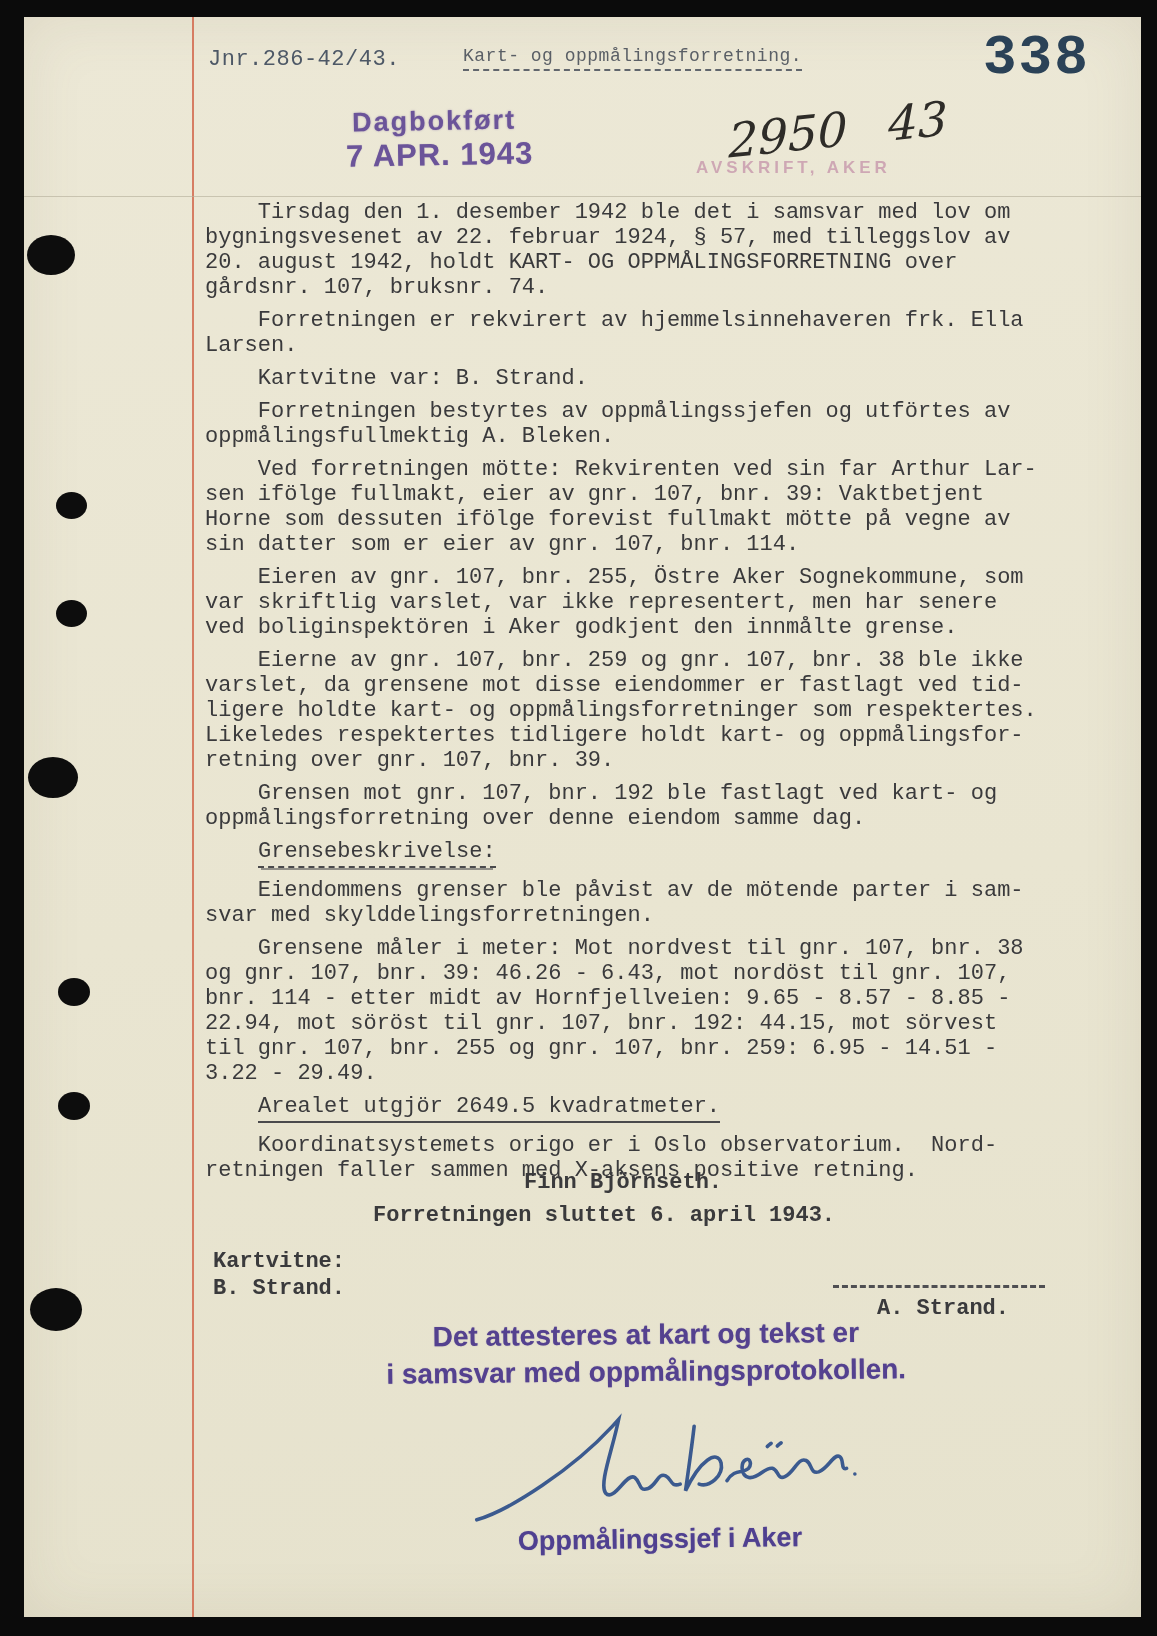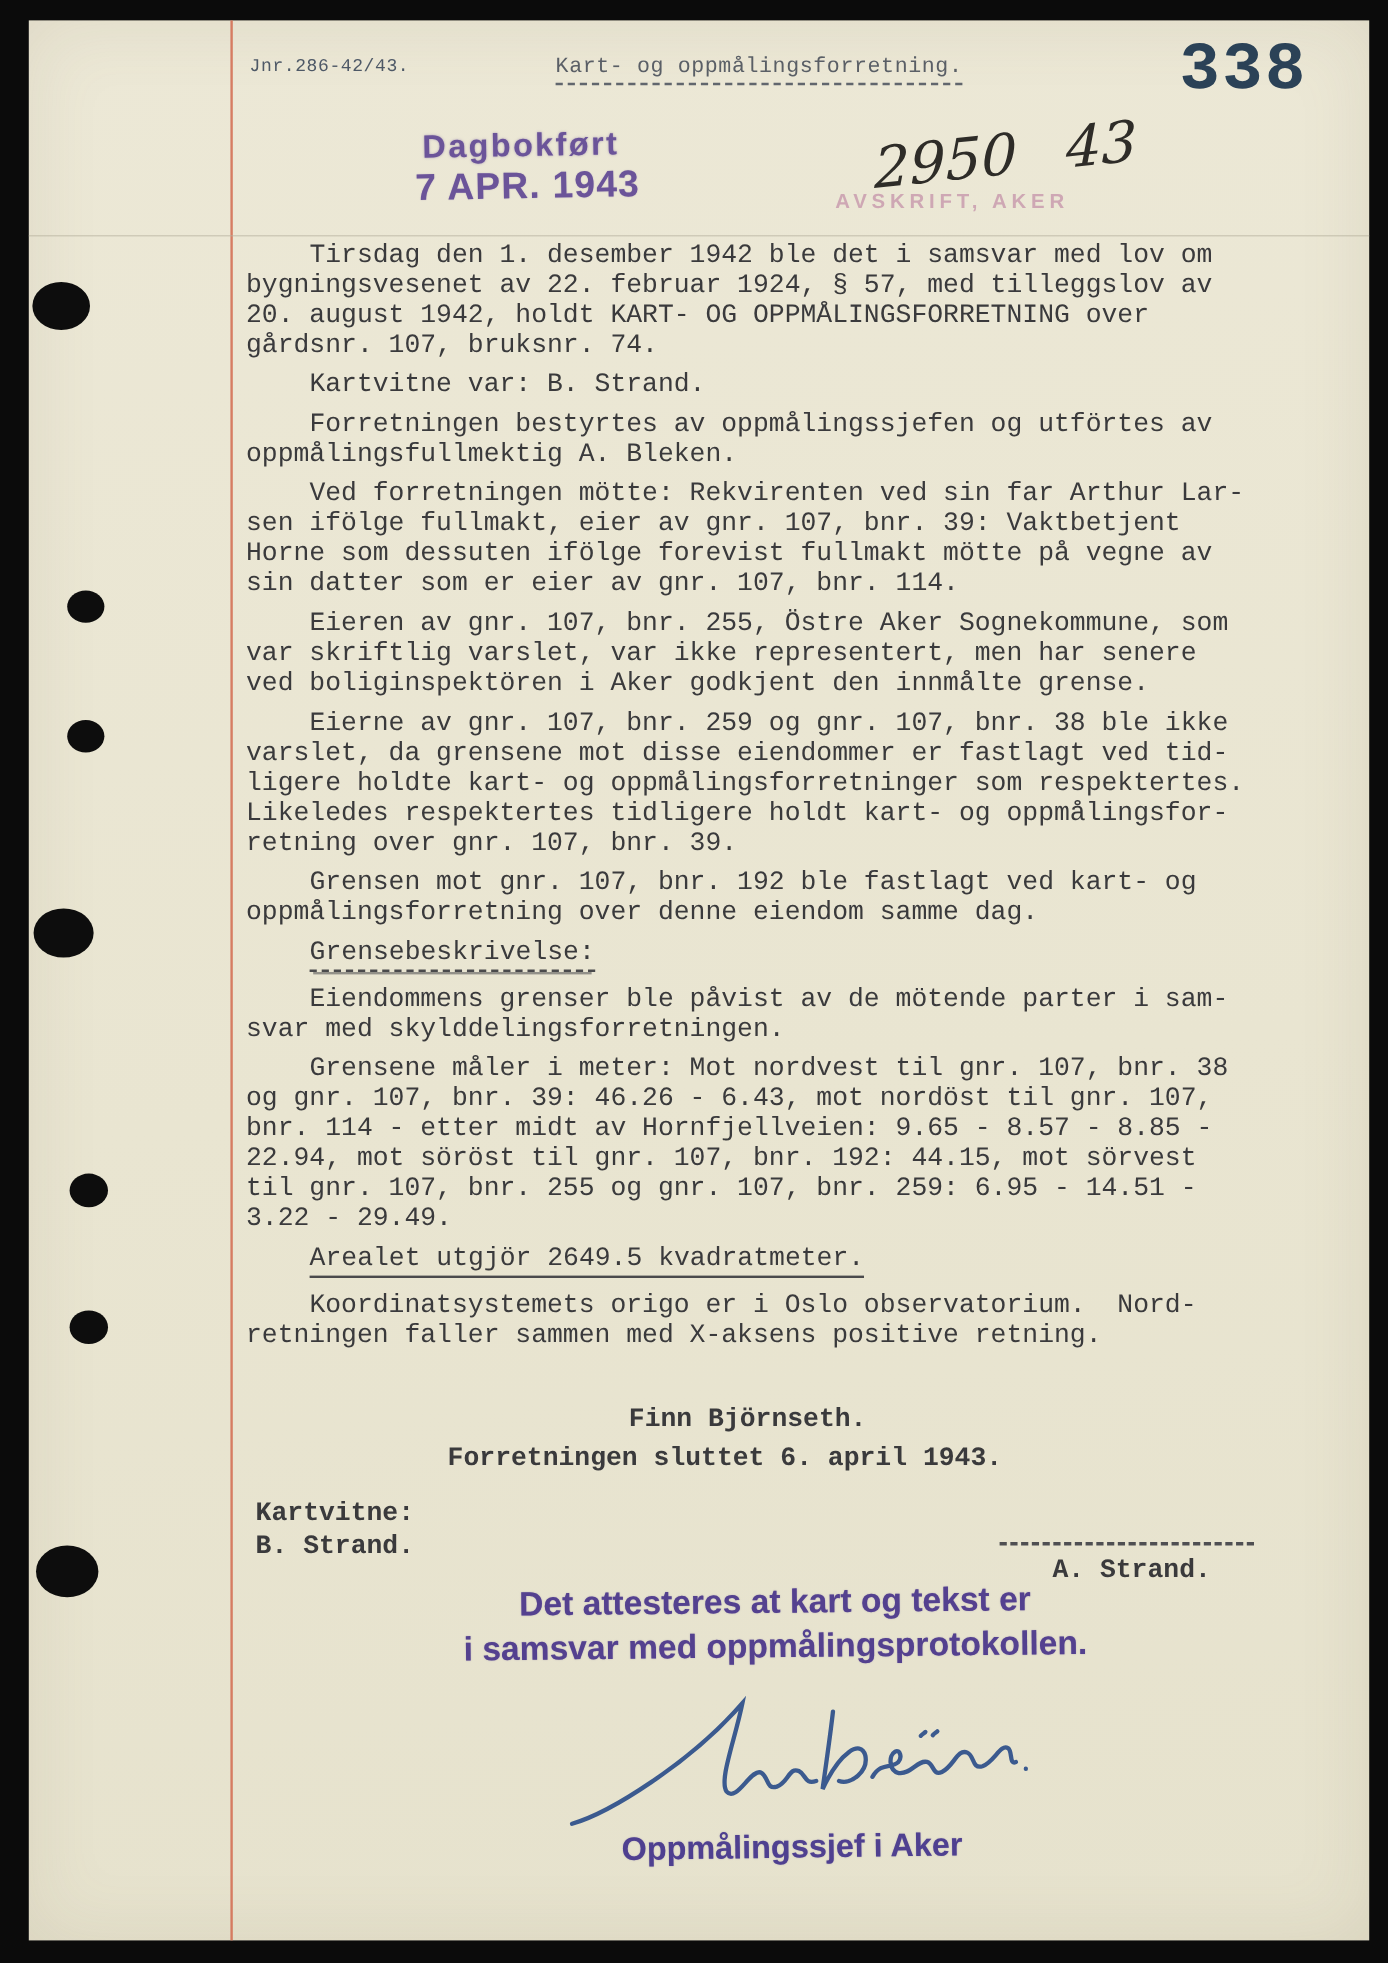--- a/index.html
+++ b/index.html
@@ -27,21 +27,21 @@
   .h1{left:27px;top:235px;width:48px;height:40px;}
   .h2{left:56px;top:492px;width:31px;height:27px;}
   .h3{left:56px;top:600px;width:31px;height:27px;}
   .h4{left:28px;top:757px;width:50px;height:41px;}
   .h5{left:58px;top:978px;width:32px;height:28px;}
   .h6{left:58px;top:1092px;width:32px;height:28px;}
   .h7{left:30px;top:1288px;width:52px;height:43px;}
 
   .jnr{
     position:absolute;left:208px;top:47px;
-    font-size:15px;color:#4d5866;letter-spacing:0.5px;
+    font-size:22px;color:#4d5866;letter-spacing:0.5px;
   }
   .doc-title{
     position:absolute;left:463px;top:46px;
     font-size:18px;color:#5a5f66;letter-spacing:0.5px;
     border-bottom:2px dashed #61666d;padding-bottom:3px;
   }
   .page-num{
     position:absolute;left:983px;top:26px;
     font-family:Liberation Mono, monospace;
     font-size:56px;font-weight:bold;color:#2b4257;letter-spacing:2px;
@@ -137,20 +137,22 @@
   <div class="stamp stamp-dagbokfort">Dagbokført</div>
   <div class="stamp stamp-date">7 APR. 1943</div>
   <div class="handwritten">2950 43</div>
   <div class="stamp stamp-avskrift">AVSKRIFT, AKER</div>
 
   <div class="body-text">
     <p>    Tirsdag den 1. desember 1942 ble det i samsvar med lov om
 bygningsvesenet av 22. februar 1924, § 57, med tilleggslov av
 20. august 1942, holdt KART- OG OPPMÅLINGSFORRETNING over
 gårdsnr. 107, bruksnr. 74.</p>
+    <p>    Forretningen er rekvirert av hjemmelsinnehaveren frk. Ella
+Larsen.</p>
     <p>    Kartvitne var: B. Strand.</p>
     <p>    Forretningen bestyrtes av oppmålingssjefen og utförtes av
 oppmålingsfullmektig A. Bleken.</p>
     <p>    Ved forretningen mötte: Rekvirenten ved sin far Arthur Lar-
 sen ifölge fullmakt, eier av gnr. 107, bnr. 39: Vaktbetjent
 Horne som dessuten ifölge forevist fullmakt mötte på vegne av
 sin datter som er eier av gnr. 107, bnr. 114.</p>
     <p>    Eieren av gnr. 107, bnr. 255, Östre Aker Sognekommune, som
 var skriftlig varslet, var ikke representert, men har senere
 ved boliginspektören i Aker godkjent den innmålte grense.</p>

